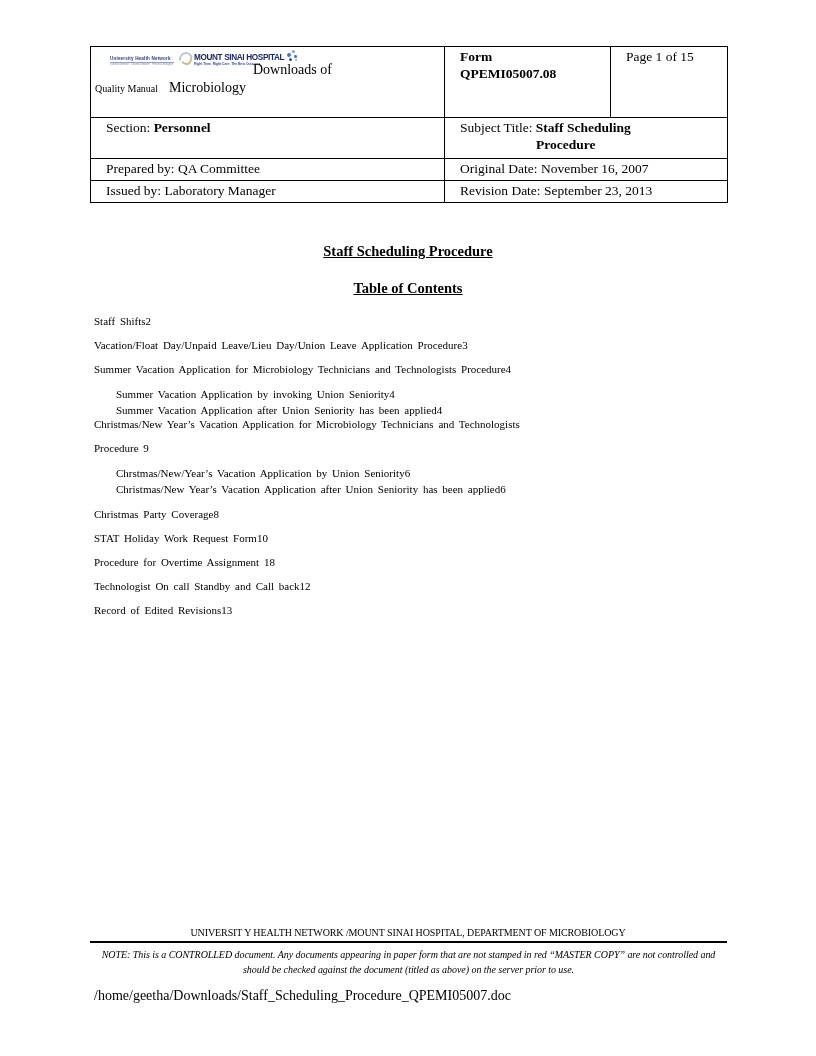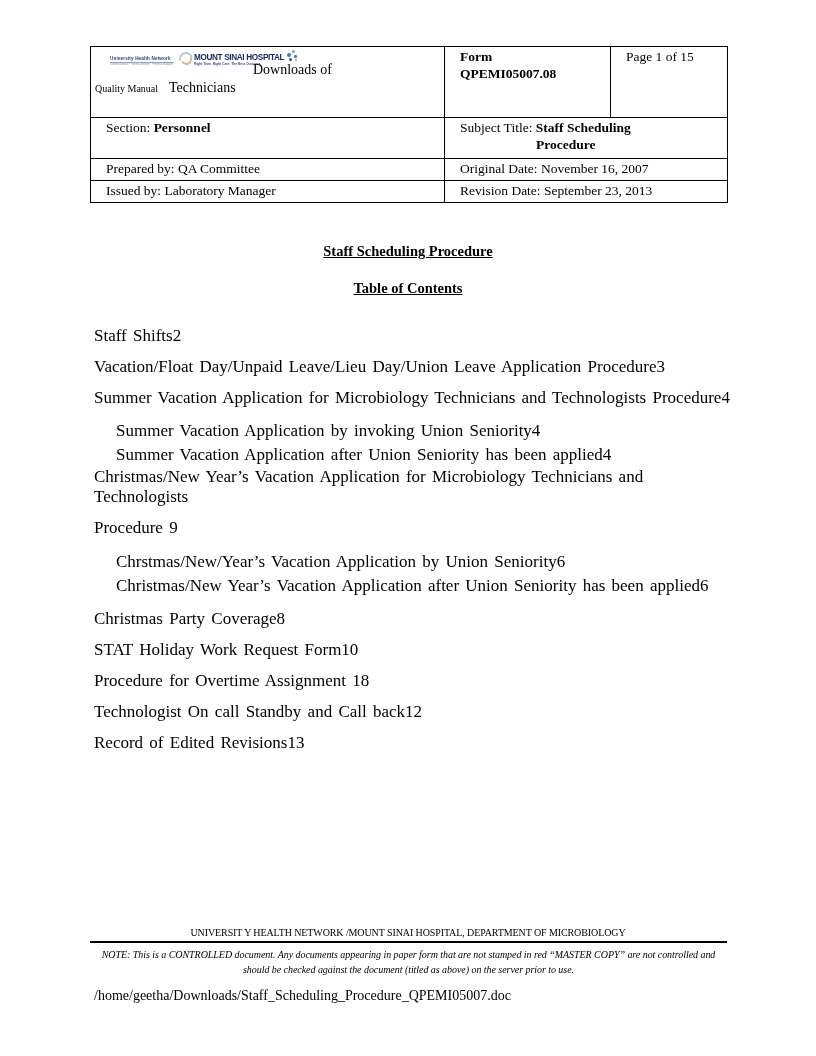--- a/index.html
+++ b/index.html
@@ -197,23 +197,23 @@
     top: 280px;
     text-align: center;
     font-size: 14.5px;
     font-weight: bold;
     text-decoration: underline;
   }
 
   .toc {
     position: absolute;
     left: 94px;
-    top: 326px;
+    top: 315px;
     width: 640px;
-    font-size: 17px;
+    font-size: 11px;
   }
   .toc-row {
     margin-bottom: 11px;
     line-height: 1.18;
     word-spacing: 2px;
   }
   .toc-row.sub {
     margin-left: 22px;
     margin-bottom: 0px;
     line-height: 1.42;
@@ -290,21 +290,21 @@
               <span class="uhn-rule"></span>
               <span class="uhn-sub">Toronto General · Toronto Western · Princess Margaret</span>
             </span><span class="swirl"></span><span class="msh-block">
               <span class="msh-name">MOUNT SINAI HOSPITAL</span>
               <span class="msh-tag">Right Time. Right Care. The Best Outcome.</span>
             </span><span class="sparkle">
               <span class="sp1"></span><span class="sp2"></span><span class="sp3"></span><span class="sp4"></span><span class="sp5"></span>
             </span>
           </span>
           <span class="dept-inline">Downloads of</span>
-          <span class="dept-line2">Technicians</span>
+          <span class="dept-line2">Microbiology</span>
           <span class="qm-line">Quality Manual</span>
         </td>
         <td class="cell-form">
           <span>Form</span><br>
           <span>QPEMI05007.08</span>
         </td>
         <td class="cell-page">
           <span>Page  1 of 15</span>
         </td>
       </tr>

